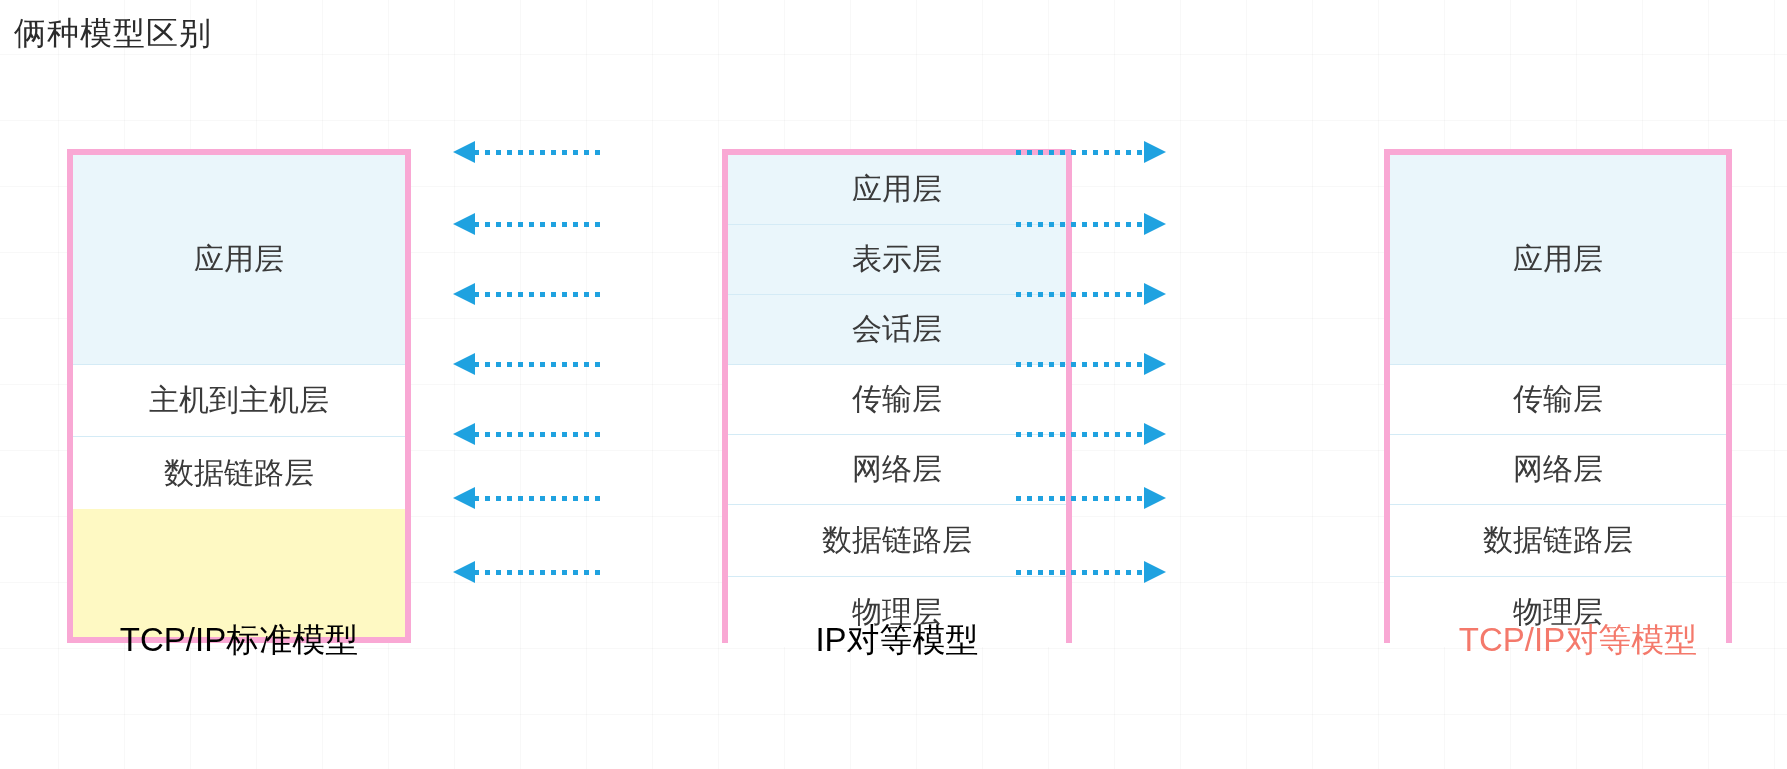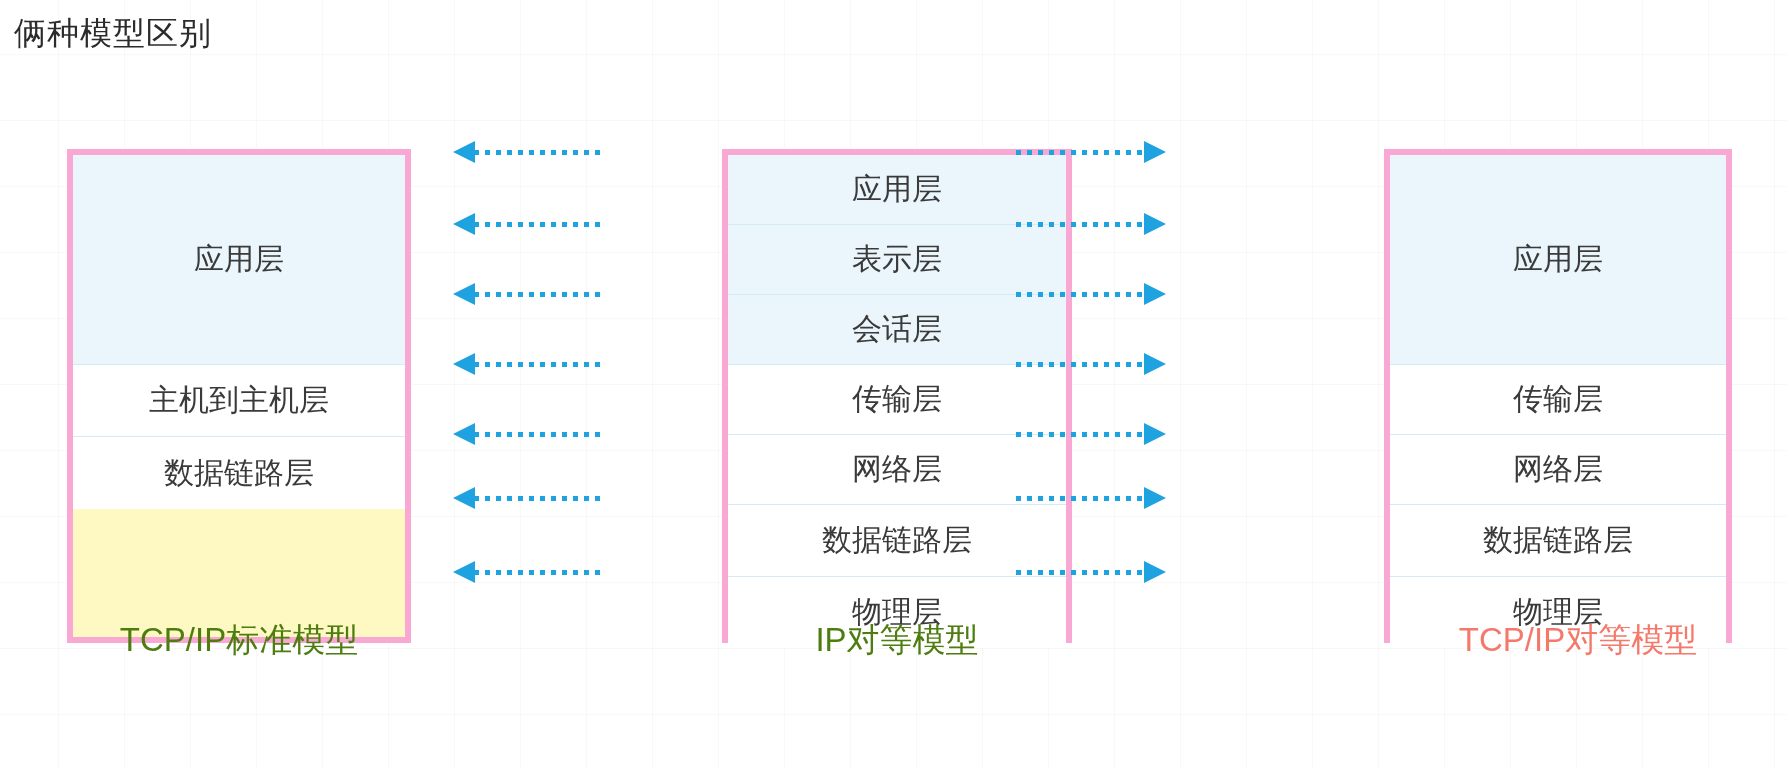--- a/index.html
+++ b/index.html
@@ -106,21 +106,21 @@
     border-top: 11px solid transparent;
     border-bottom: 11px solid transparent;
     border-left: 22px solid #1fa2e0;
     margin-left: -1px;
   }
 
   .caption {
     position: absolute;
     top: 618px;
     font-size: 33px;
-    color: #4d7c0f;
+    color: #000000;
     text-align: center;
     white-space: nowrap;
   }
   #caption-tcpip-standard { left: 67px;   width: 344px; }
   #caption-osi            { left: 722px;  width: 350px; }
   #caption-tcpip-peer     { left: 1404px; width: 348px; color: #f4796b; }
 </style>
 </head>
 <body>
 

